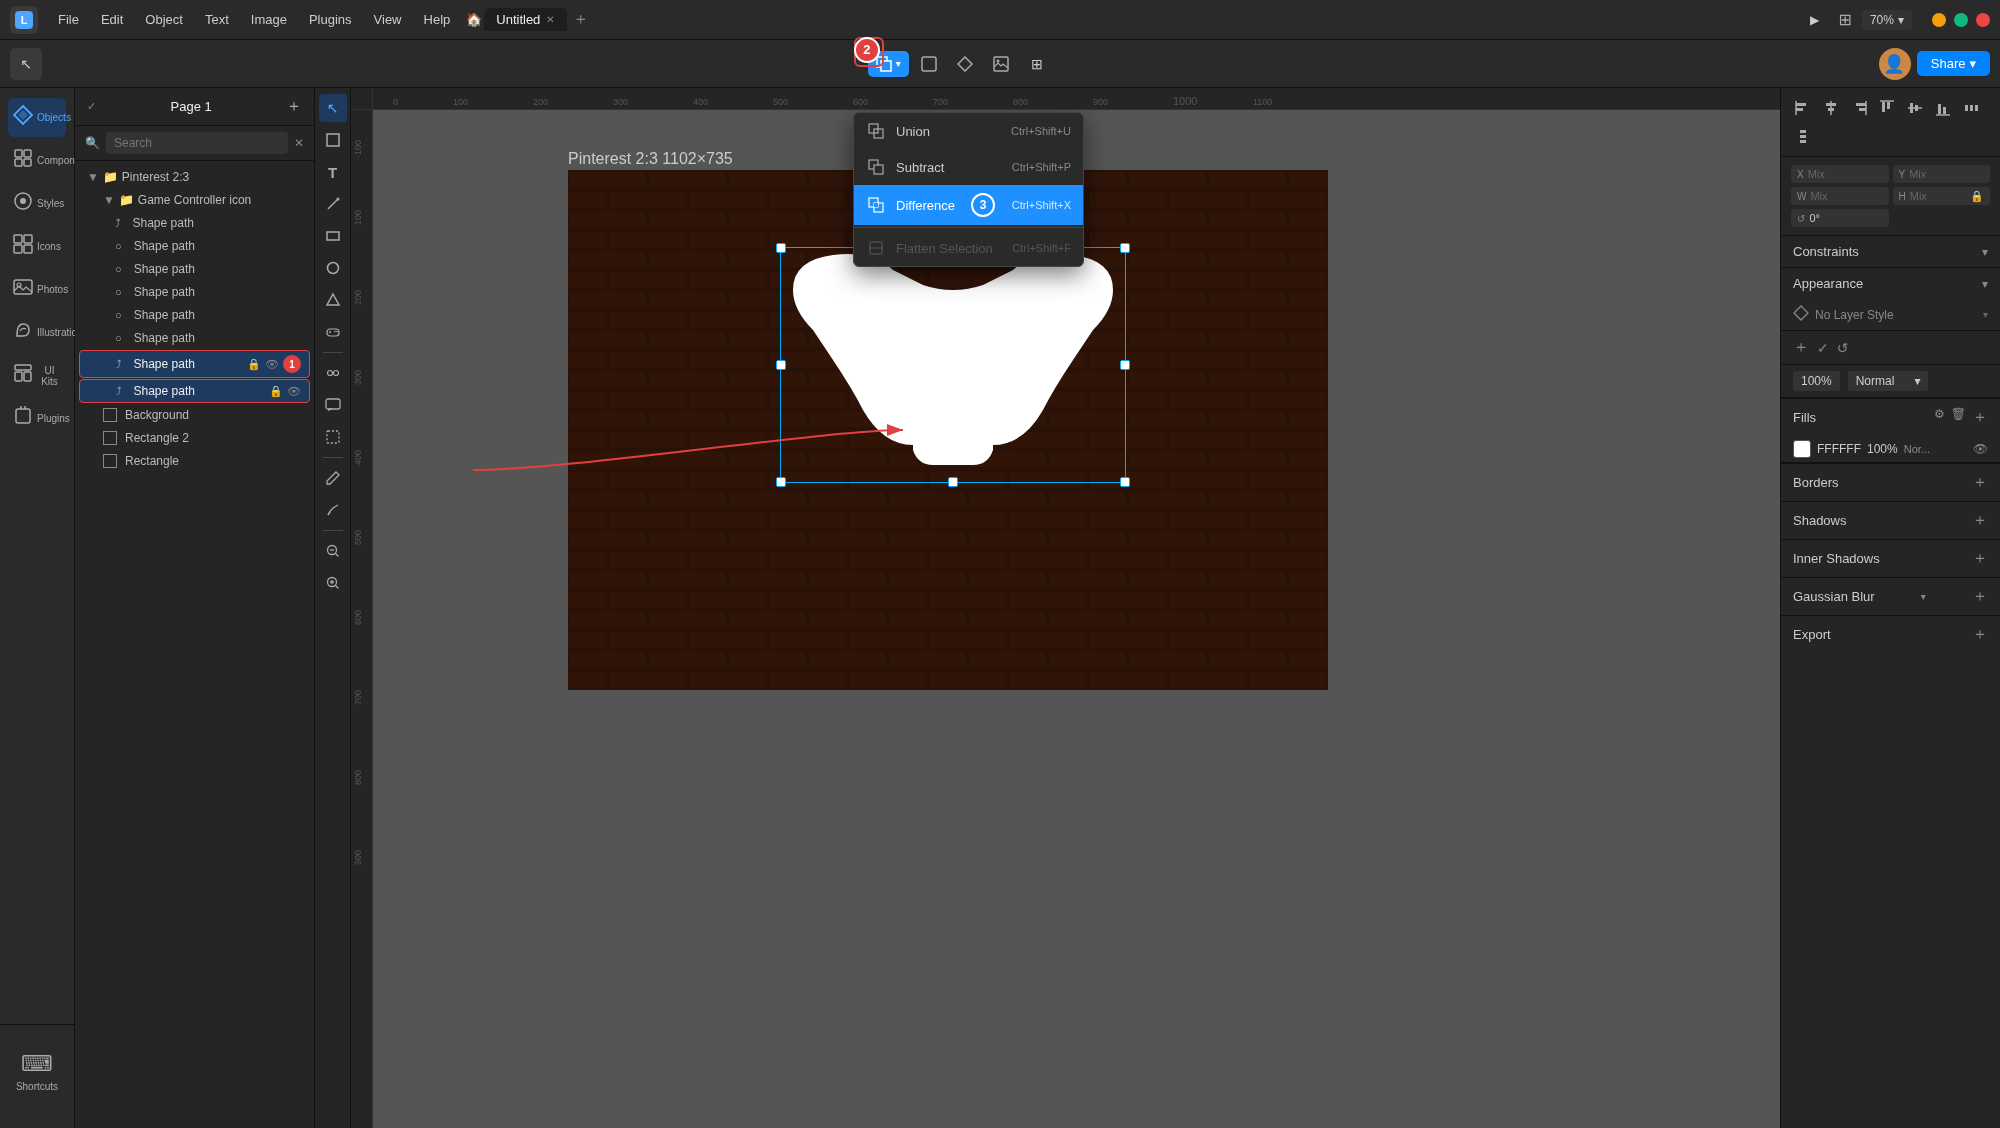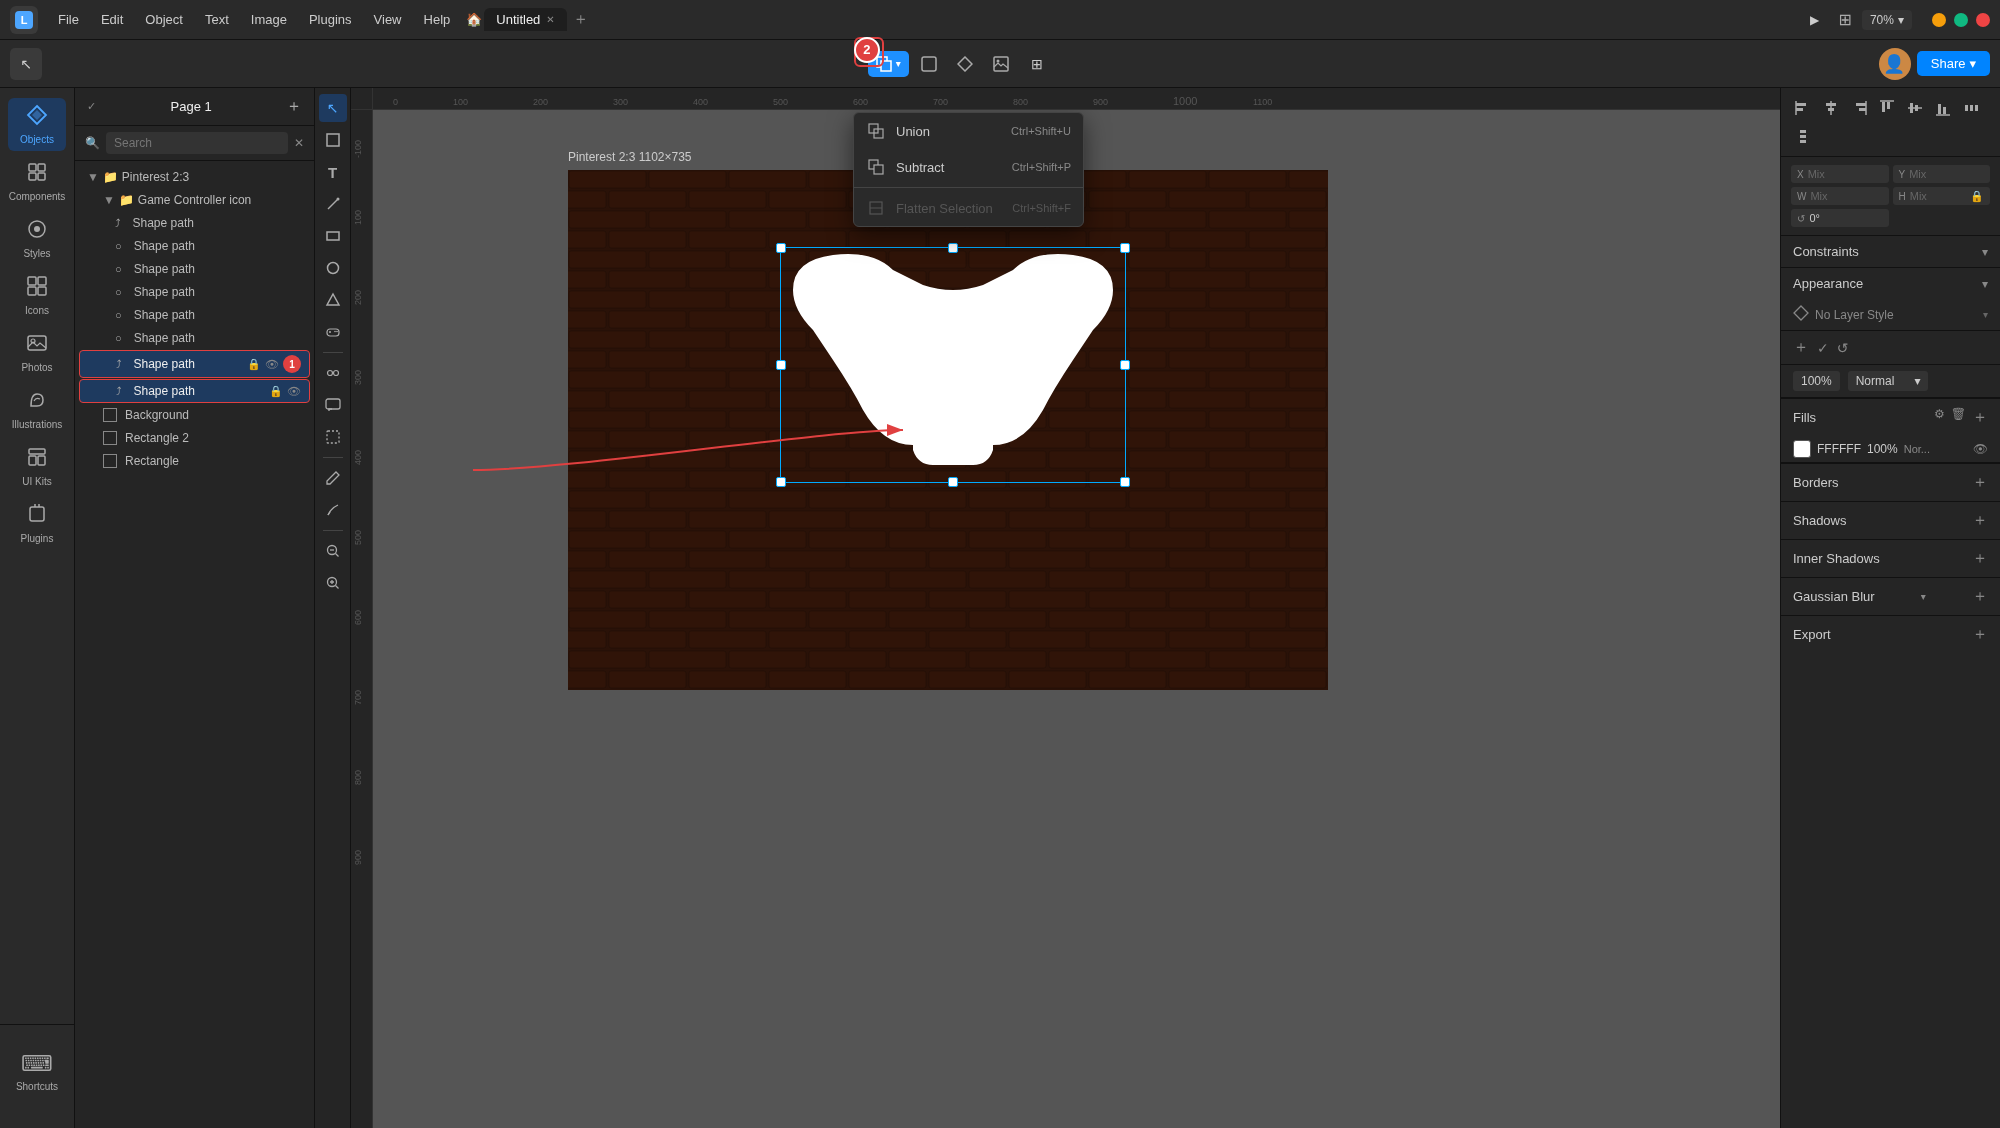--- a/index.html
+++ b/index.html
@@ -38,21 +38,21 @@
 
     
     .bool-btn-group { display: flex; align-items: center; background: #1e90ff; border-radius: 5px; cursor: pointer; position: relative; }
     .bool-btn-main { padding: 5px 8px; display: flex; align-items: center; gap: 4px; color: white; font-size: 13px; }
 
     
     .main-layout { display: flex; height: calc(1128px - 88px); }
 
     
     .left-sidebar { width: 75px; background: #2a2a2a; border-right: 1px solid #111; display: flex; flex-direction: column; align-items: center; padding: 10px 0; gap: 4px; }
-    .sidebar-item { width: 58px; display: flex; flex-direction: column; align-items: center; gap: 3px; padding: 6px 4px; border-radius: 6px; cursor: pointer; color: #aaa; }
+    .sidebar-item { width: 58px; display: flex; flex-direction: row; align-items: center; gap: 3px; padding: 6px 4px; border-radius: 6px; cursor: pointer; color: #aaa; }
     .sidebar-item.active { background: #1e3a5f; color: #4da6ff; }
     .sidebar-item .icon { font-size: 20px; }
     .sidebar-item .label { font-size: 10px; text-align: center; }
 
     
     .layer-panel { width: 240px; background: #252525; border-right: 1px solid #111; display: flex; flex-direction: column; }
     .layer-panel-header { display: flex; align-items: center; justify-content: space-between; padding: 8px 12px; border-bottom: 1px solid #111; }
     .page-name { font-size: 13px; color: #eee; font-weight: 500; }
     .page-add { color: #aaa; cursor: pointer; font-size: 16px; }
     .search-bar { display: flex; align-items: center; gap: 6px; padding: 6px 10px; border-bottom: 1px solid #111; }
@@ -512,21 +512,21 @@
         <span style="position:absolute;top:420px;left:2px;font-size:9px;color:#555;writing-mode:vertical-rl;transform:rotate(180deg);">500</span>
         <span style="position:absolute;top:500px;left:2px;font-size:9px;color:#555;writing-mode:vertical-rl;transform:rotate(180deg);">600</span>
         <span style="position:absolute;top:580px;left:2px;font-size:9px;color:#555;writing-mode:vertical-rl;transform:rotate(180deg);">700</span>
         <span style="position:absolute;top:660px;left:2px;font-size:9px;color:#555;writing-mode:vertical-rl;transform:rotate(180deg);">800</span>
         <span style="position:absolute;top:740px;left:2px;font-size:9px;color:#555;writing-mode:vertical-rl;transform:rotate(180deg);">900</span>
       </div>
     </div>
 
     <div style="position:absolute;top:22px;left:22px;right:0;bottom:0;background:#555;overflow:hidden;">
 
-      <div style="position:absolute;top:40px;left:195px;color:#ccc;font-size:12px;">
+      <div style="position:absolute;top:40px;left:195px;color:#ccc;font-size:16px;">
         <span>Pinterest 2:3  1102×735</span>
       </div>
 
       <div style="position:absolute;top:60px;left:195px;width:760px;height:520px;background:#2a1208;overflow:hidden;">
 
         <svg width="760" height="520" style="position:absolute;top:0;left:0;">
           <defs>
             <pattern id="brick" x="0" y="0" width="80" height="40" patternUnits="userSpaceOnUse">
               <rect width="80" height="40" fill="#2a1208"></rect>
               <rect x="1" y="1" width="77" height="17" rx="2" fill="#301408" stroke="#1a0a04" stroke-width="0.5"></rect>
@@ -594,20 +594,33 @@
           <div class="item-icon">
             <svg width="16" height="16" viewBox="0 0 16 16">
               <rect x="1" y="1" width="9" height="9" fill="none" stroke="#aaa" stroke-width="1.2"></rect>
               <rect x="6" y="6" width="9" height="9" fill="#2a2a2a" stroke="#aaa" stroke-width="1.2"></rect>
             </svg>
           </div>
           <span>Subtract</span>
           <span class="item-shortcut">Ctrl+Shift+P</span>
         </div>
 
+        <div class="dropdown-item highlighted" style="position:relative;">
+          <div class="item-icon">
+            <svg width="16" height="16" viewBox="0 0 16 16">
+              <rect x="1" y="1" width="9" height="9" fill="none" stroke="white" stroke-width="1.2"></rect>
+              <rect x="6" y="6" width="9" height="9" fill="none" stroke="white" stroke-width="1.2"></rect>
+              <rect x="6" y="6" width="4" height="4" fill="#1e90ff"></rect>
+            </svg>
+          </div>
+          <span>Difference</span>
+
+          <div style="width:24px;height:24px;border-radius:50%;background:#1e90ff;color:white;display:flex;align-items:center;justify-content:center;font-size:12px;font-weight:bold;border:2px solid white;margin-left:6px;">3</div>
+          <span class="item-shortcut" style="color:rgba(255,255,255,0.8);">Ctrl+Shift+X</span>
+        </div>
         <div class="dropdown-divider"></div>
         <div class="dropdown-item disabled">
           <div class="item-icon">
             <svg width="16" height="16" viewBox="0 0 16 16">
               <rect x="2" y="2" width="12" height="12" fill="none" stroke="#555" stroke-width="1.2"></rect>
               <line x1="2" y1="8" x2="14" y2="8" stroke="#555" stroke-width="1"></line>
             </svg>
           </div>
           <span>Flatten Selection</span>
           <span class="item-shortcut" style="color:#555;">Ctrl+Shift+F</span>

